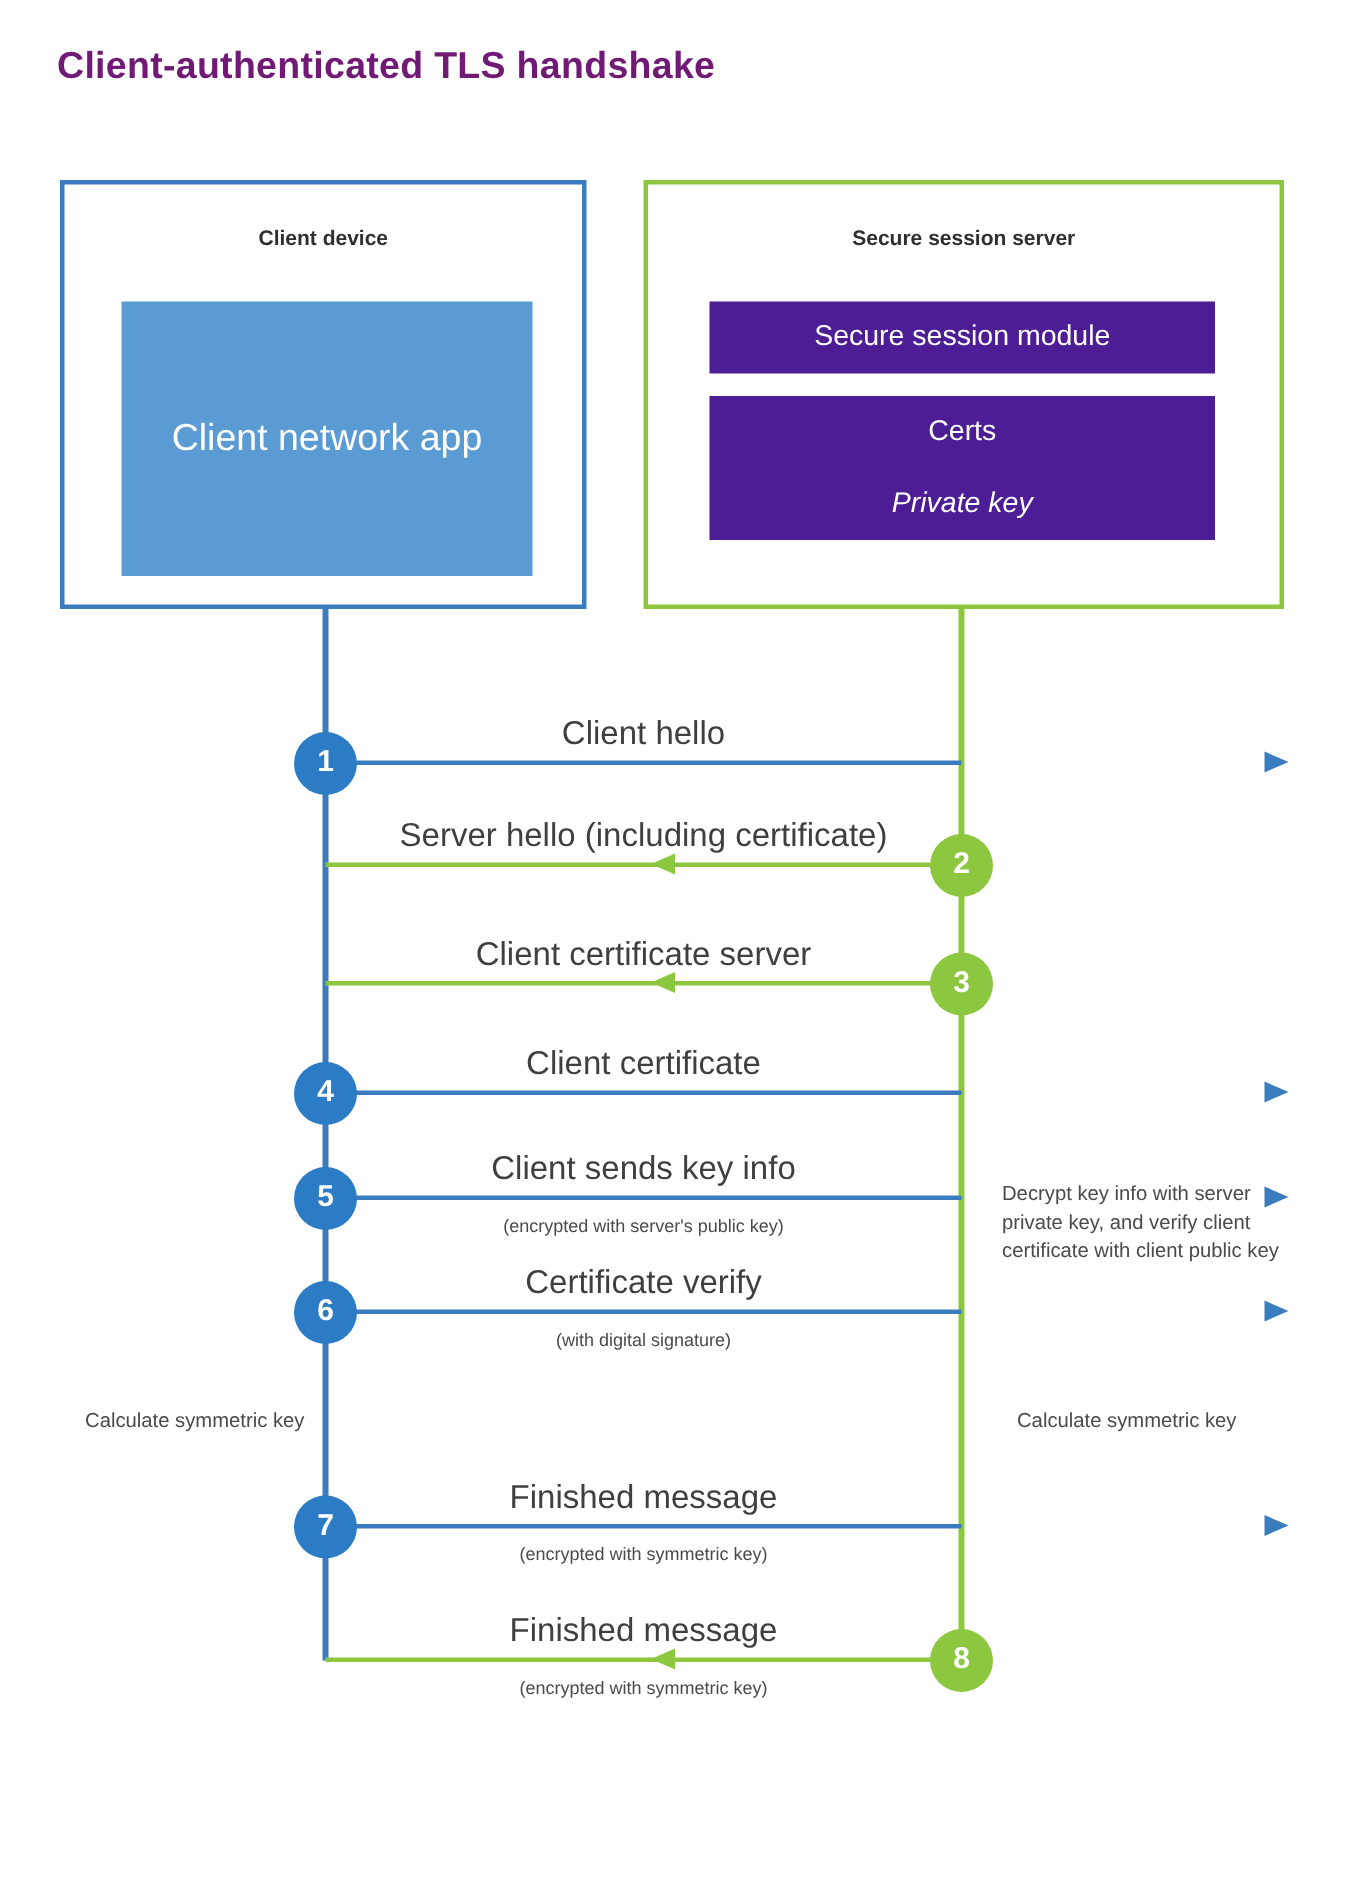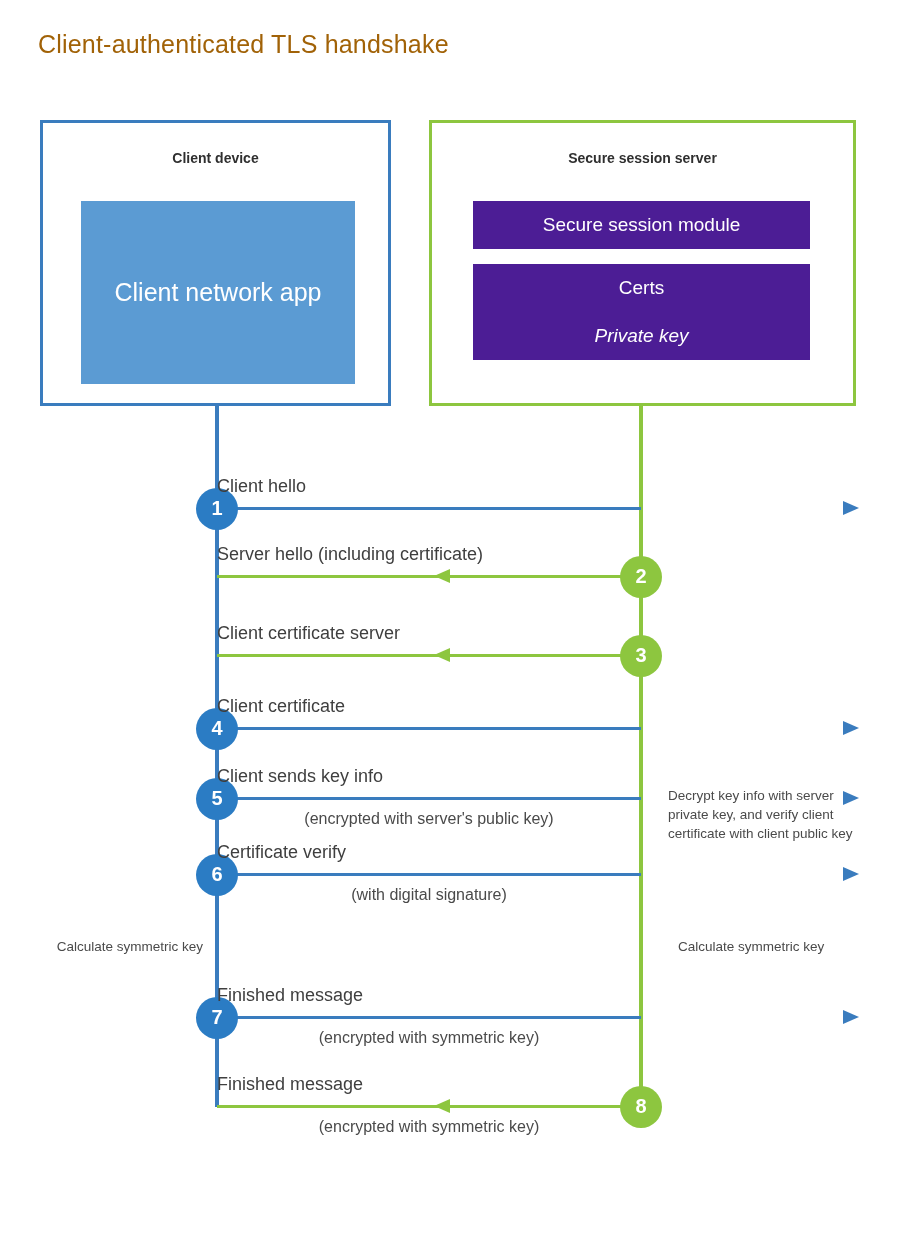--- a/index.html
+++ b/index.html
@@ -13,22 +13,22 @@
     font-family: "Liberation Sans", "DejaVu Sans", sans-serif;
     color: #3a3a3a;
     overflow: hidden;
   }
 
   
   #page-title {
     position: absolute;
     left: 38px; top: 30px;
     font-size: 25px;
-    font-weight: 400;
-    color: #a16207;
+    font-weight: 700;
+    color: #701a75;
     letter-spacing: 0.2px;
     white-space: nowrap;
   }
 
   
   .participant-box {
     position: absolute;
     background: #ffffff;
   }
   #client-box {
@@ -138,31 +138,31 @@
     font-size: 20px;
     font-weight: bold;
     top: -19.5px;
   }
   .step-circle.client-side { left: 196px; background: #2b7cc4; }
   .step-circle.server-side { left: 620px; background: #8dc63f; }
 
   .msg-label {
     position: absolute;
     left: 217px; width: 424px;
-    text-align: left;
-    font-size: 18px;
+    text-align: center;
+    font-size: 22px;
     color: #3f3f3f;
     white-space: nowrap;
   }
   .msg-label.above { top: -31px; }
   .msg-sublabel {
     position: absolute;
     left: 217px; width: 424px;
     text-align: center;
-    font-size: 16px;
+    font-size: 12px;
     color: #4a4a4a;
     top: 13px;
     white-space: nowrap;
   }
 
   
   .side-note {
     position: absolute;
     font-size: 13.5px;
     line-height: 1.42;

